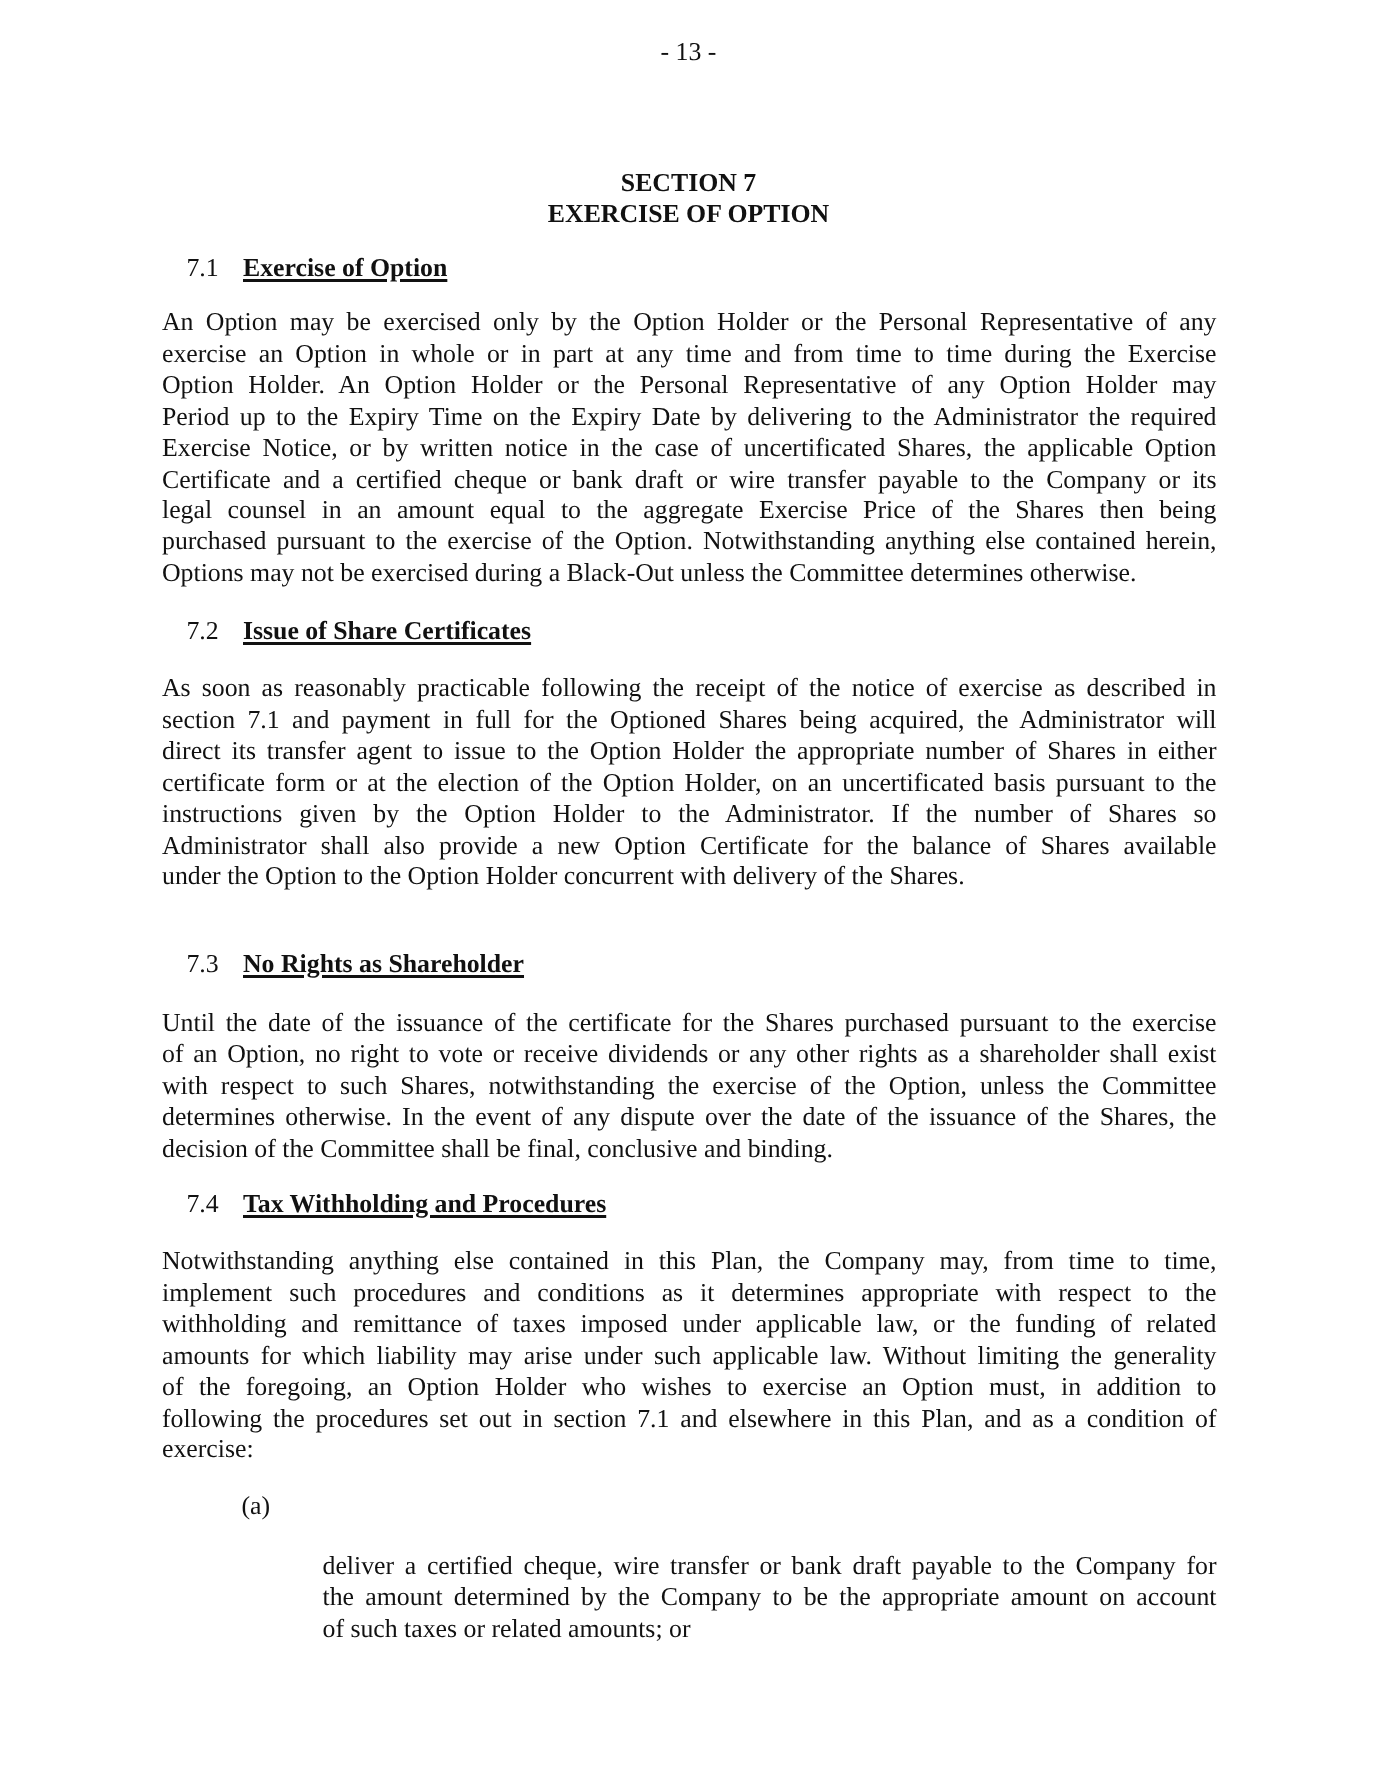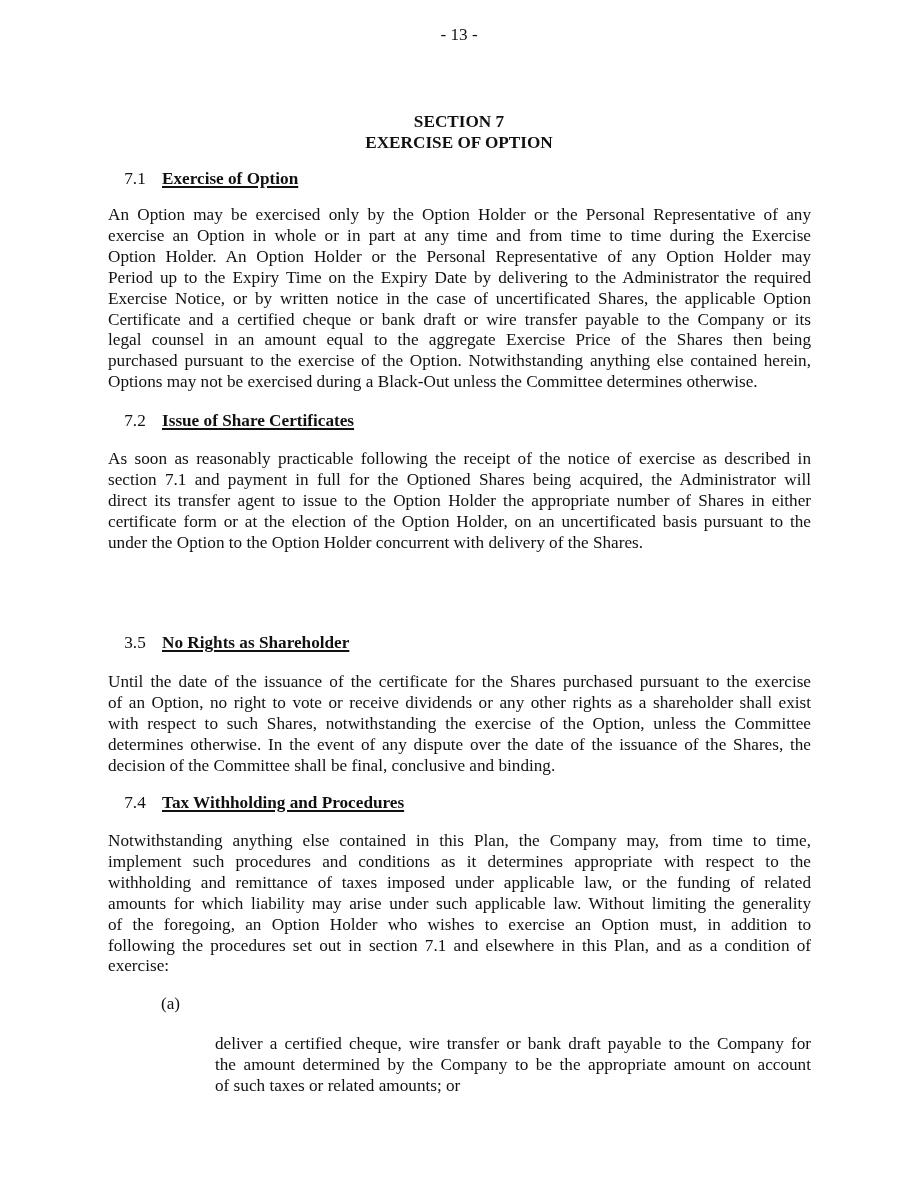--- a/index.html
+++ b/index.html
@@ -51,25 +51,27 @@
   </div>
 
   <div class="heading" style="top:411px">
     <span class="num">7.2</span><span class="title">Issue of Share Certificates</span>
   </div>
   <div class="para" style="top:449px">
     <span class="line">As soon as reasonably practicable following the receipt of the notice of exercise as described in</span>
     <span class="line">section 7.1 and payment in full for the Optioned Shares being acquired, the Administrator will</span>
     <span class="line">direct its transfer agent to issue to the Option Holder the appropriate number of Shares in either</span>
     <span class="line">certificate form or at the election of the Option Holder, on an uncertificated basis pursuant to the</span>
+    <span class="line">instructions given by the Option Holder to the Administrator. If the number of Shares so</span>
+    <span class="line">Administrator shall also provide a new Option Certificate for the balance of Shares available</span>
     <span class="line last">under the Option to the Option Holder concurrent with delivery of the Shares.</span>
   </div>
 
   <div class="heading" style="top:633px">
-    <span class="num">3.5</span><span class="title">No Rights as Shareholder</span>
+    <span class="num">7.3</span><span class="title">No Rights as Shareholder</span>
   </div>
   <div class="para" style="top:672px">
     <span class="line">Until the date of the issuance of the certificate for the Shares purchased pursuant to the exercise</span>
     <span class="line">of an Option, no right to vote or receive dividends or any other rights as a shareholder shall exist</span>
     <span class="line">with respect to such Shares, notwithstanding the exercise of the Option, unless the Committee</span>
     <span class="line">determines otherwise. In the event of any dispute over the date of the issuance of the Shares, the</span>
     <span class="line last">decision of the Committee shall be final, conclusive and binding.</span>
   </div>
 
   <div class="heading" style="top:793px">

